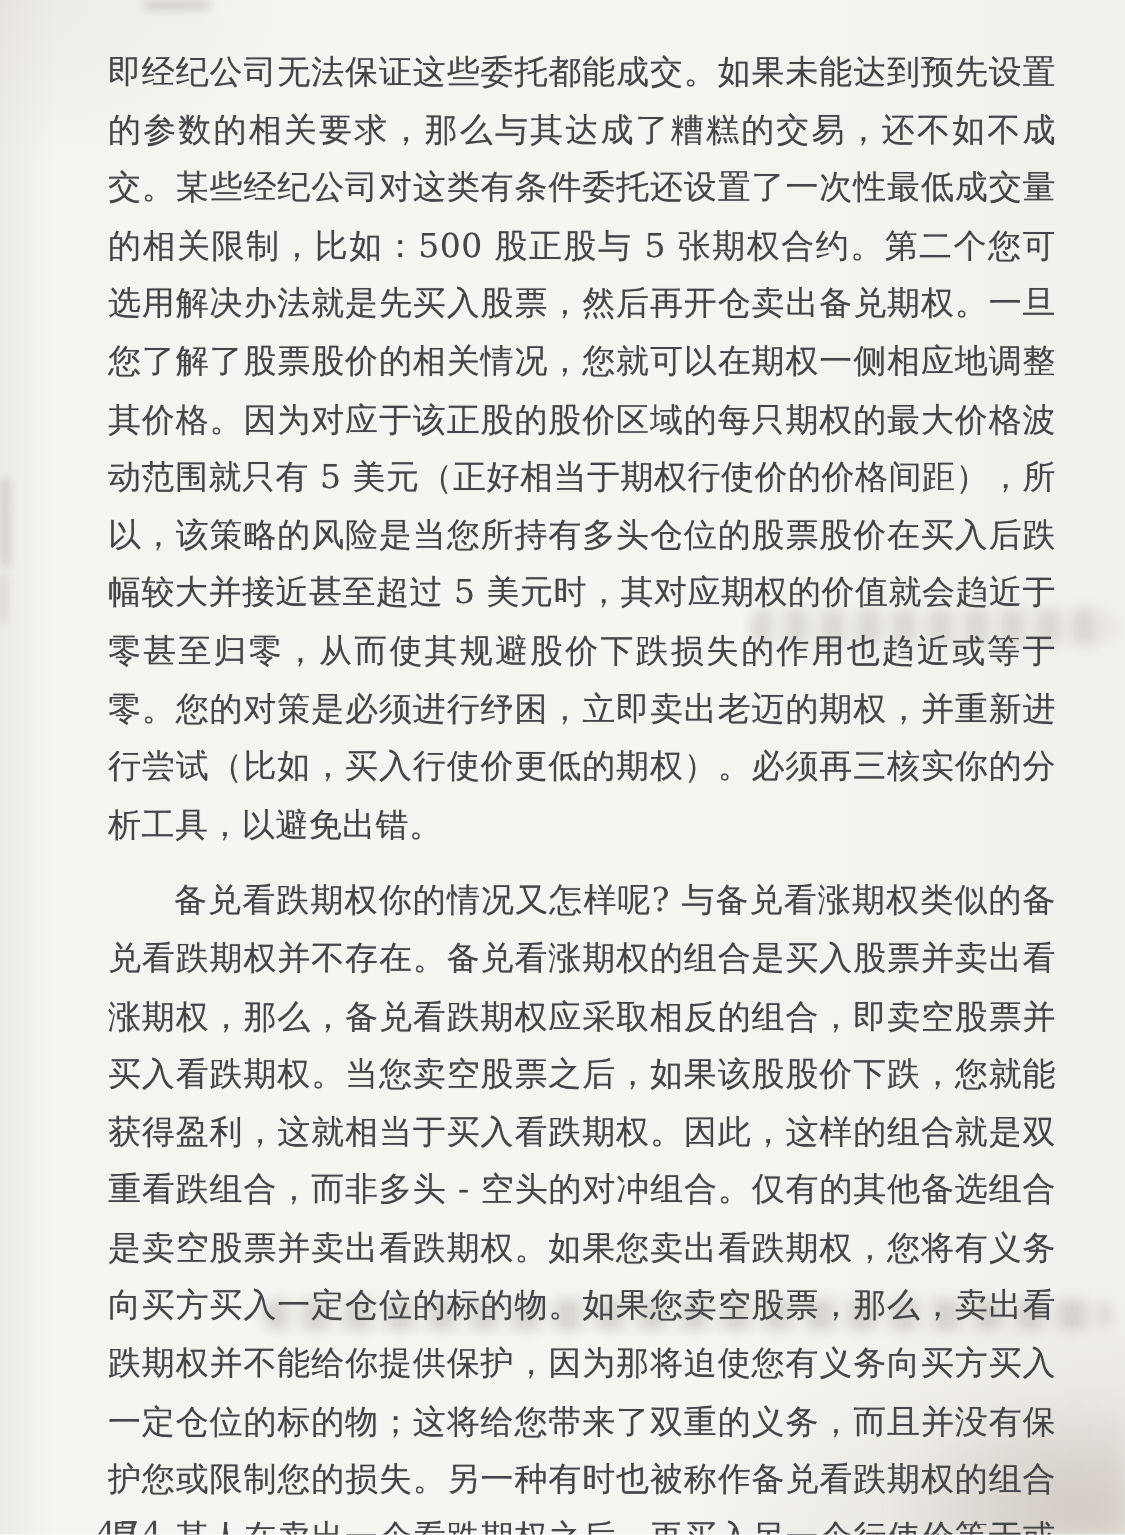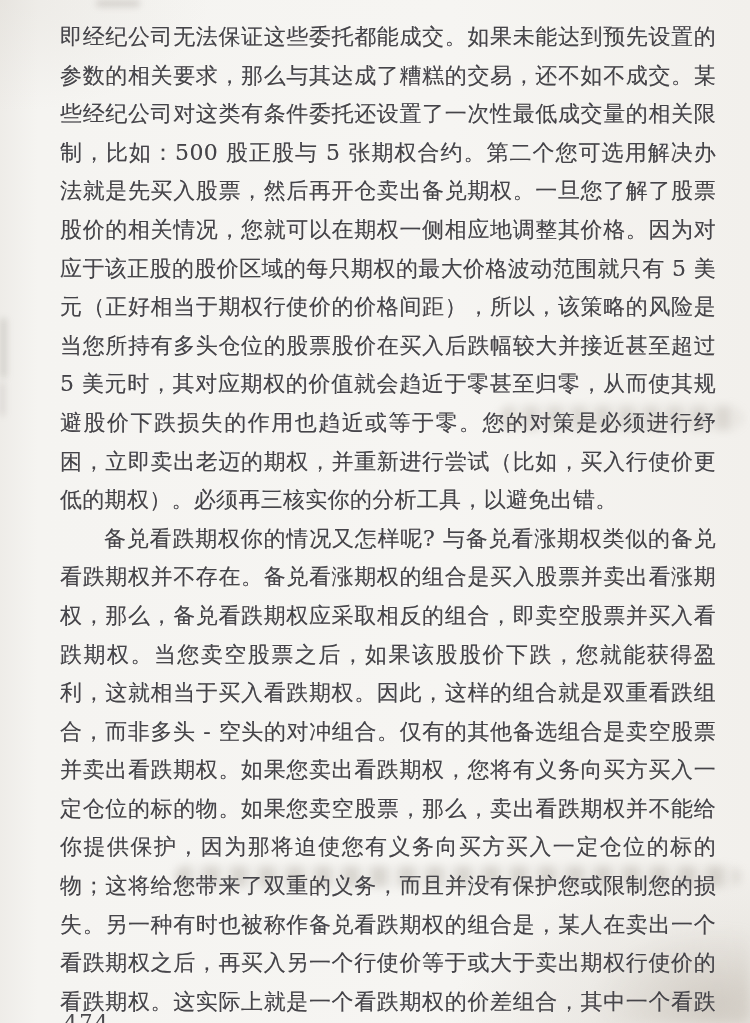--- a/index.html
+++ b/index.html
@@ -27,21 +27,21 @@
     top: 18px;
     width: 656px;
     font-size: 22px;
     line-height: 38.6px;
     letter-spacing: 0.3px;
     color: #454449;
     text-align: justify;
     text-shadow: 0 0 0.5px rgba(80,78,82,0.45);
   }
   .para {
-    margin: 0;
+    margin: 12px;
     padding: 0;
     text-indent: 0;
   }
   .para.indent {
     text-indent: 2em;
   }
   .page-number {
     position: absolute;
     left: 64px;
     top: 1010px;

